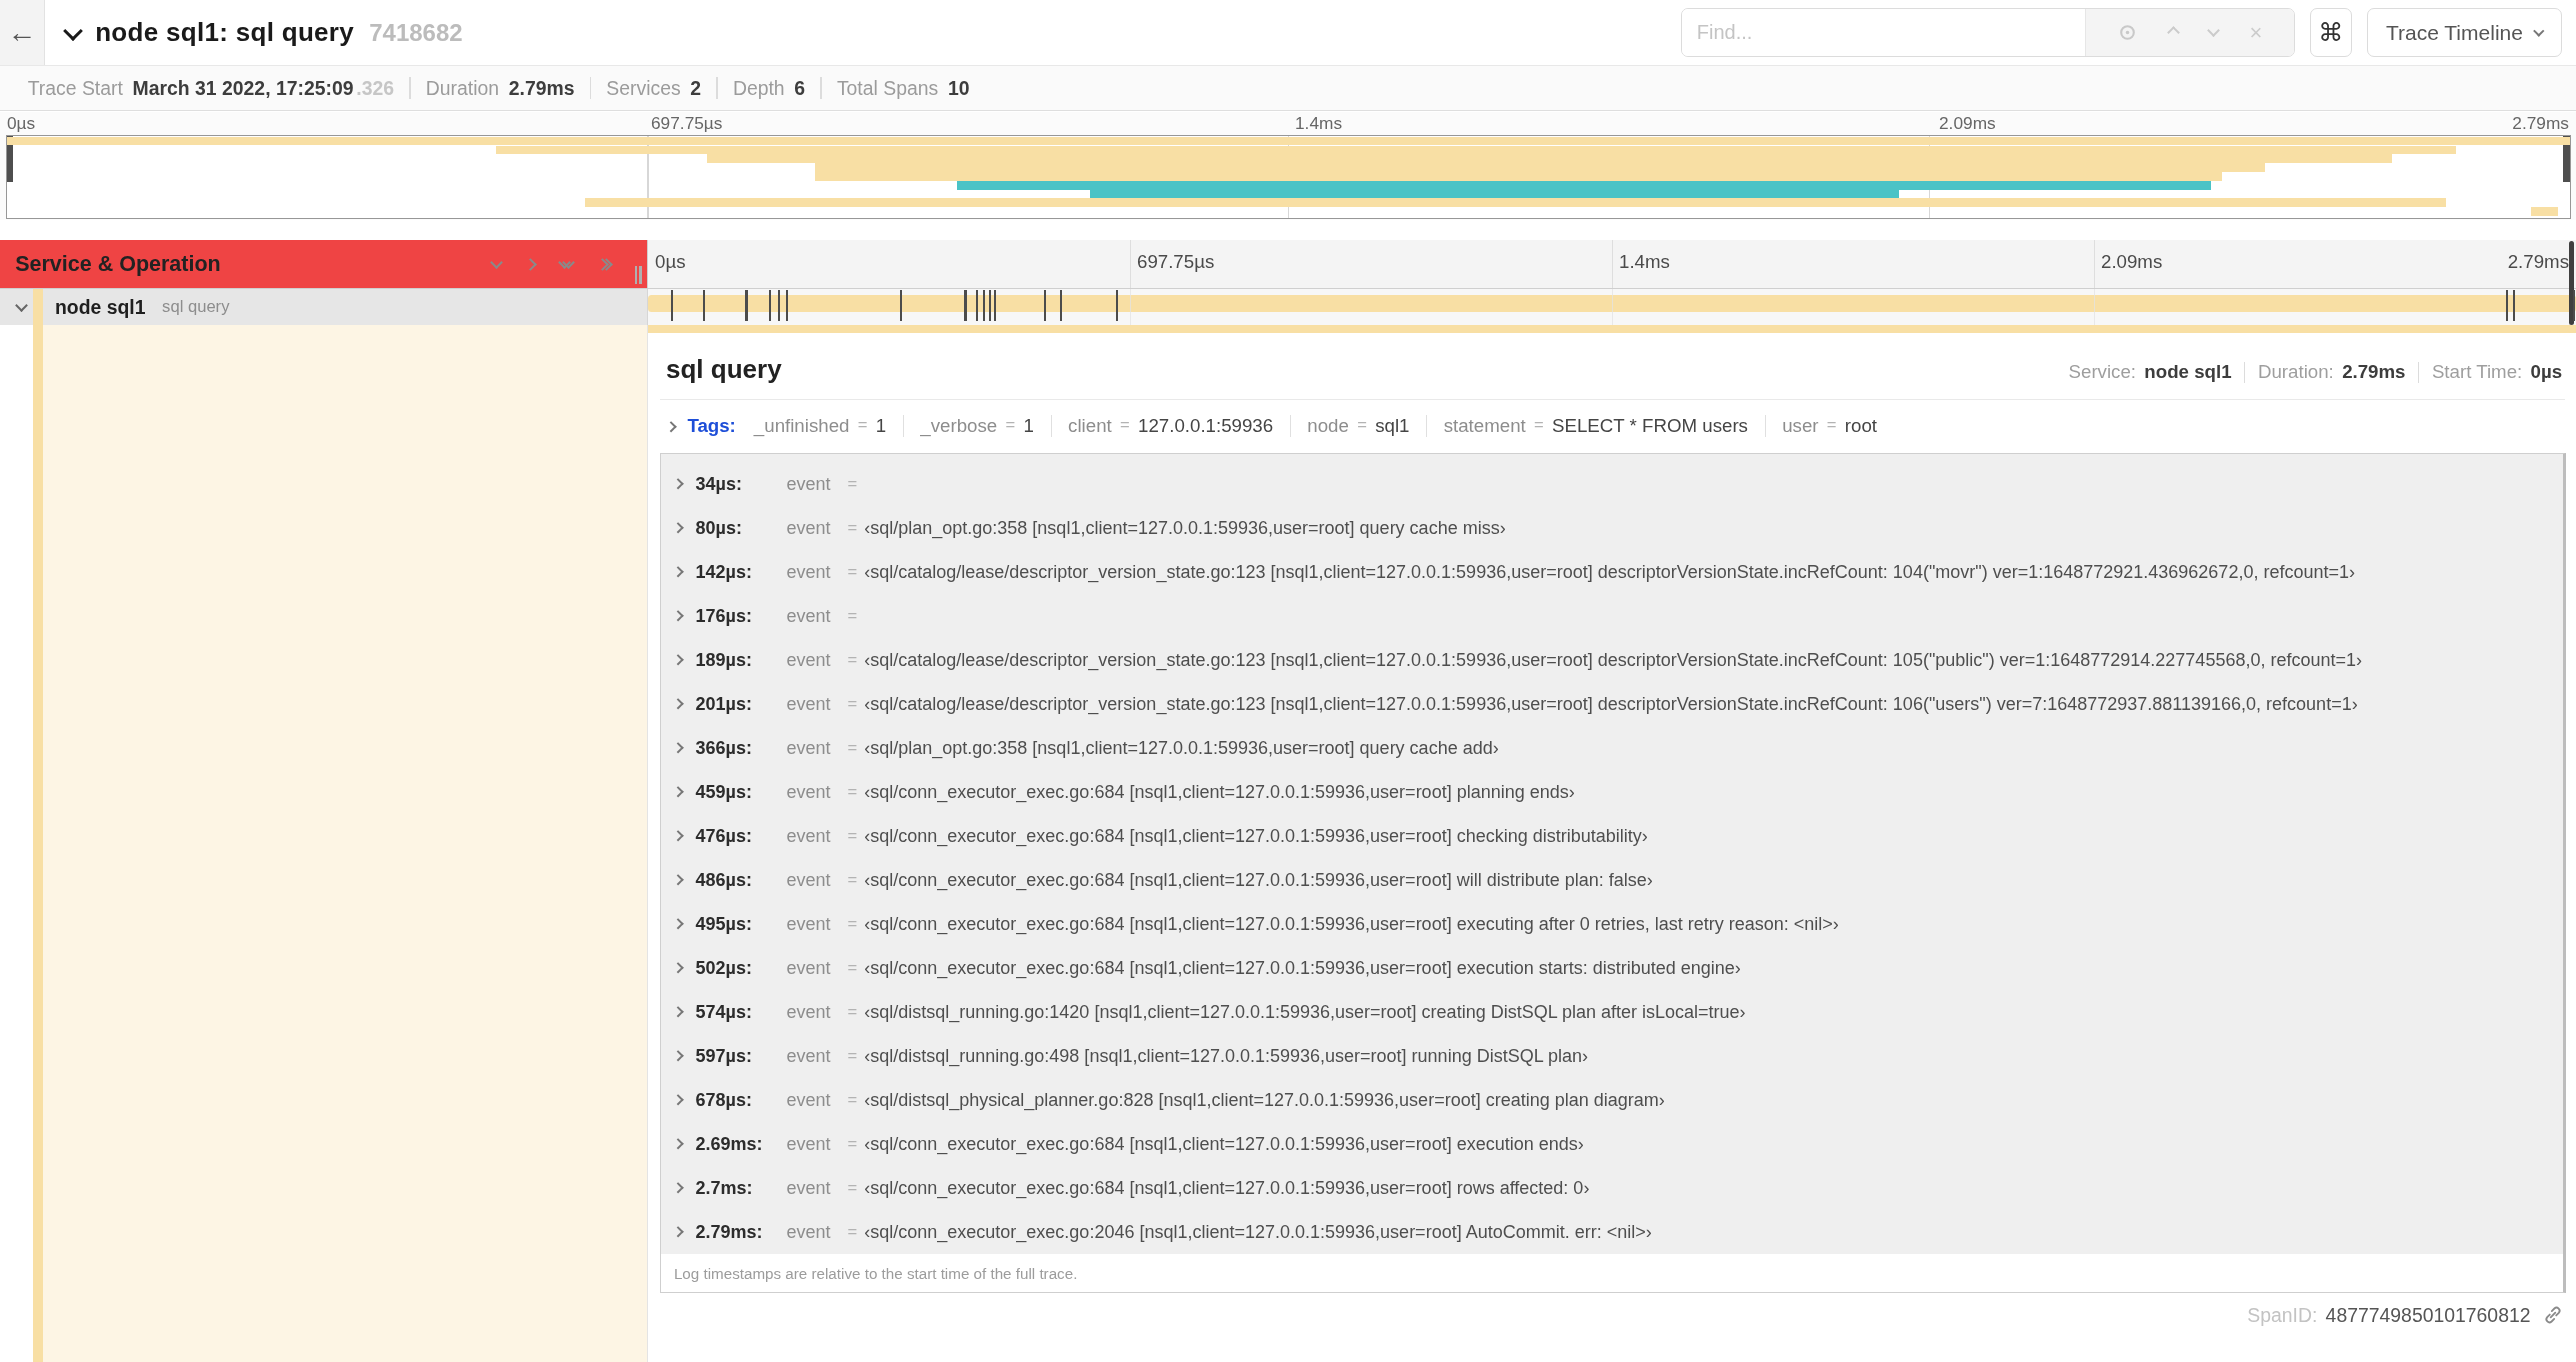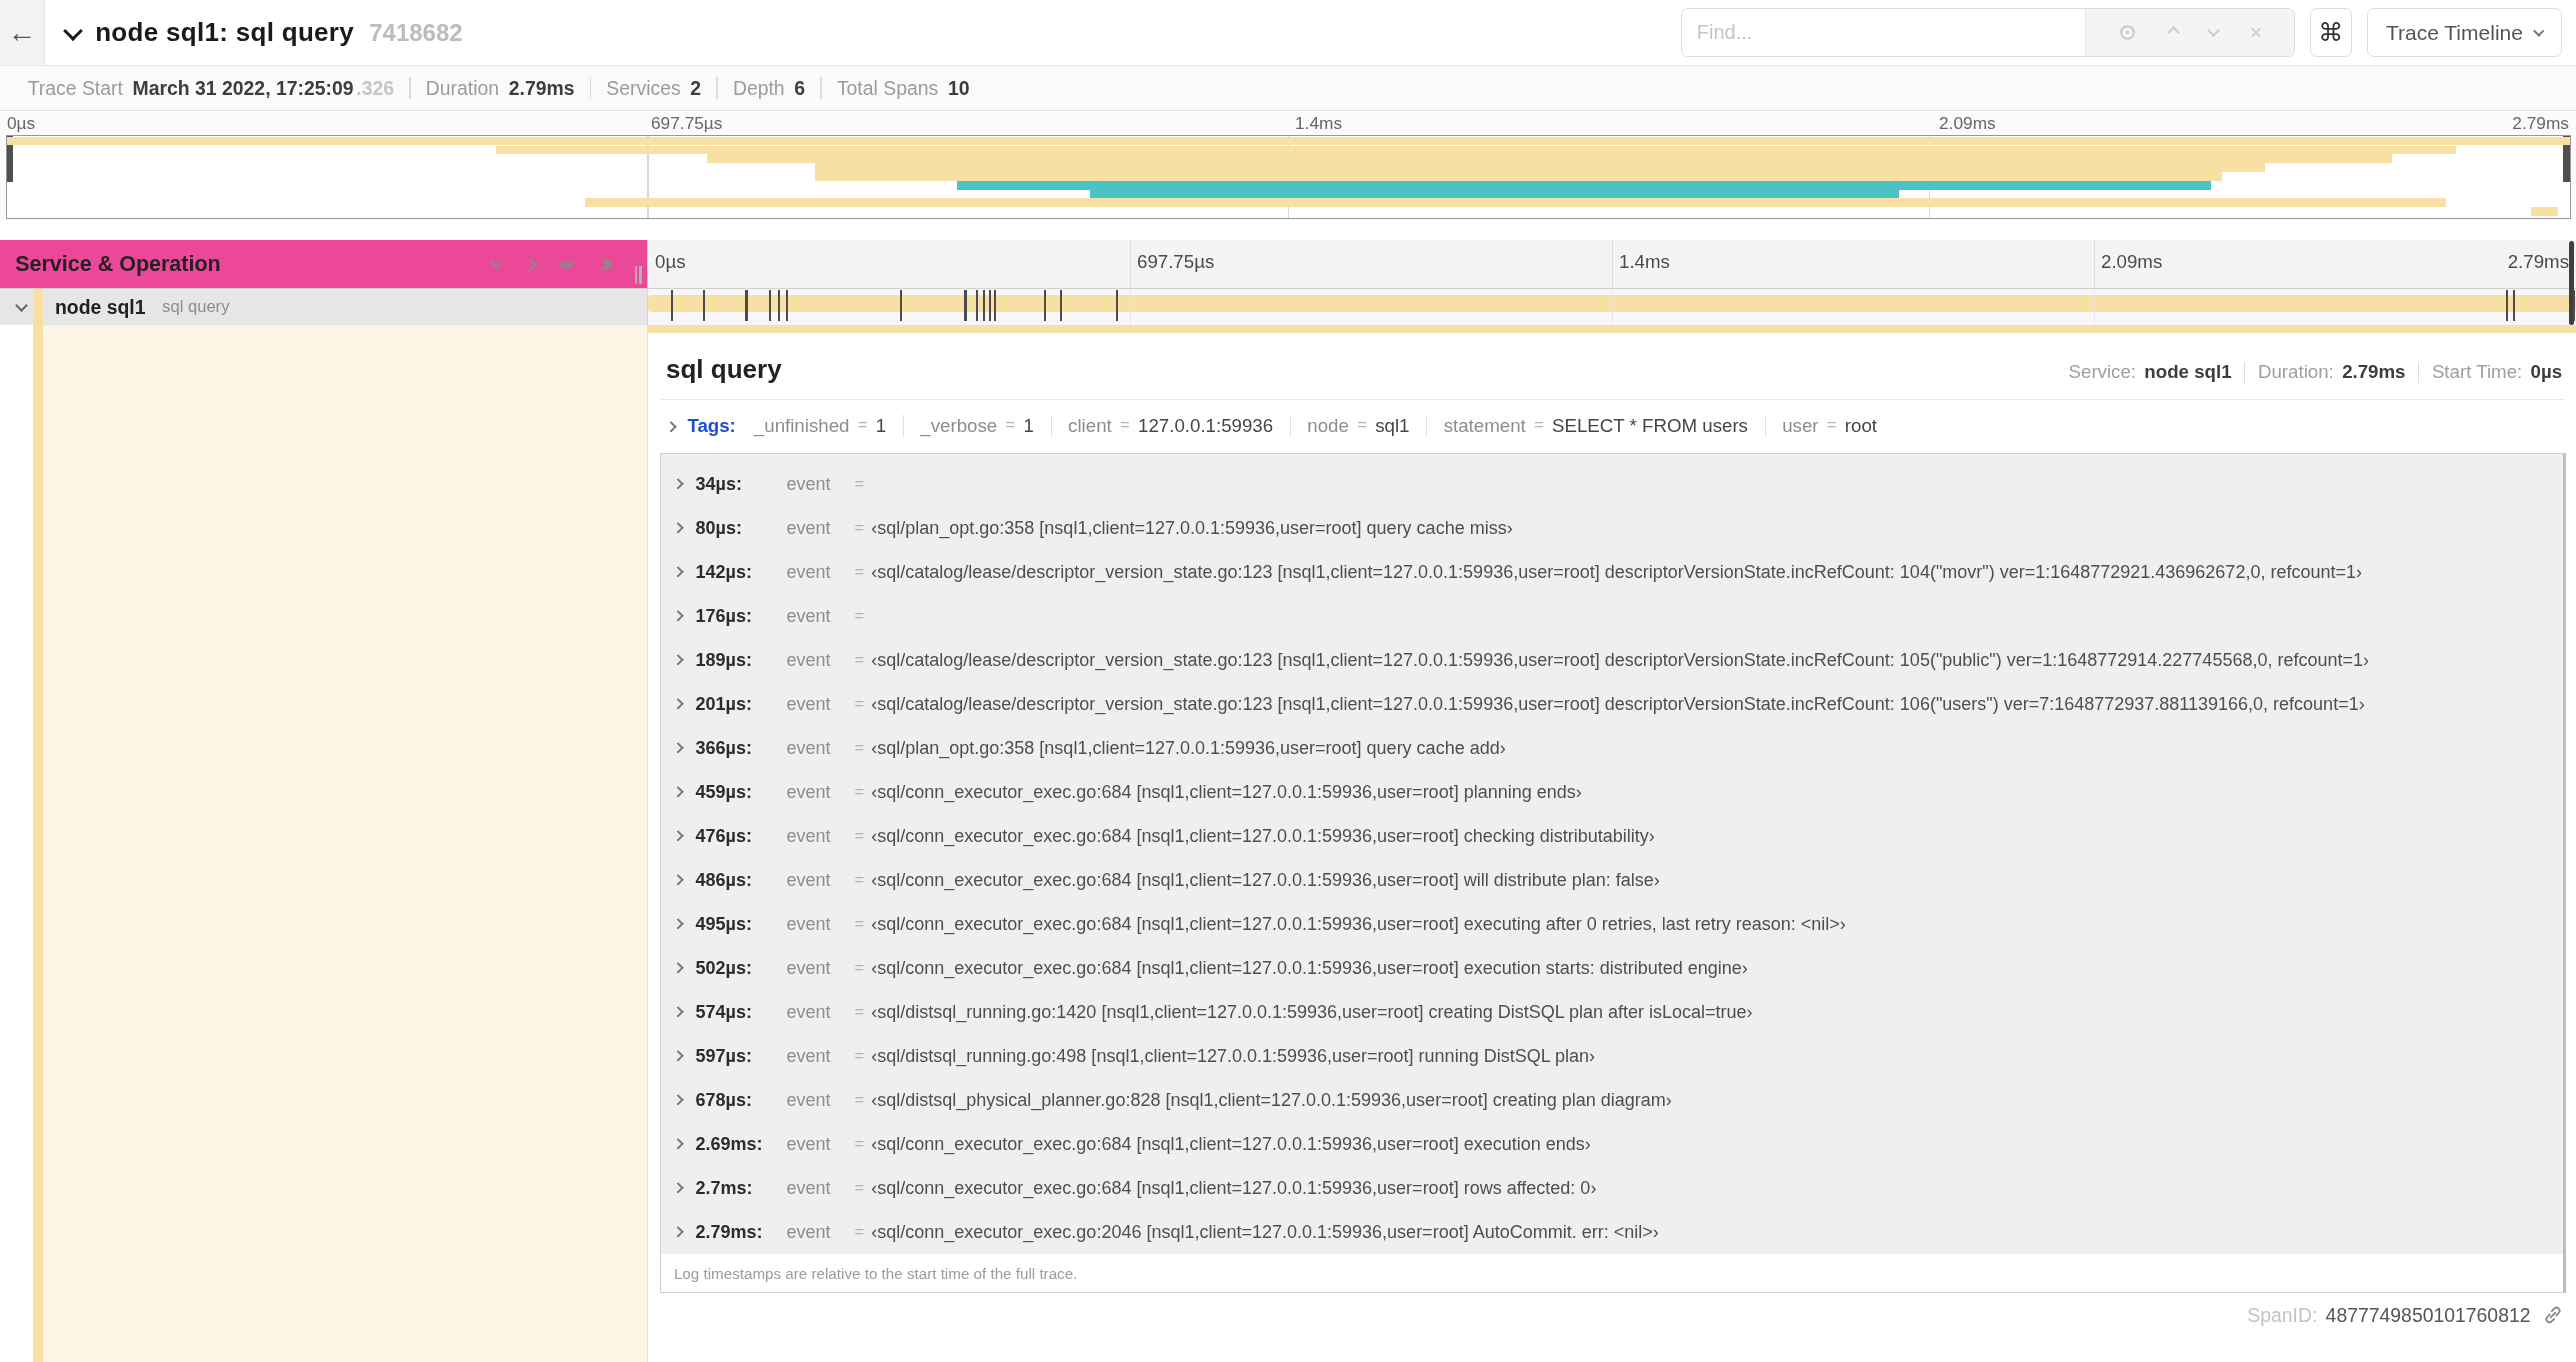--- a/index.html
+++ b/index.html
@@ -47,21 +47,21 @@
   .mm-labels{position:relative;height:22px;font-size:17.3px;color:#666}
   .mm-labels span{position:absolute;top:1.4px;white-space:nowrap}
   .mm-canvas{position:absolute;top:23px;left:5.5px;right:5.5px;height:82px;background:#fff;
              border:1.4px solid #979797;overflow:hidden;cursor:crosshair}
   .gridline{position:absolute;top:0;bottom:0;width:1.4px;background:#c9c9c9;opacity:.75}
   .mm-span{position:absolute;height:9px}
   .mm-handle{position:absolute;width:6.2px;height:46px;top:0;background:#4e4e4e;cursor:ew-resize}
 
   
   .row-header{position:absolute;top:240px;left:0;right:0;height:48px;display:flex;border-bottom:1.4px solid #cfcfcf}
-  .rh-left{width:648px;background:#ec4899;border-right:1.4px solid #cfcfcf;display:flex;align-items:center;
+  .rh-left{width:648px;background:#ef4444;border-right:1.4px solid #cfcfcf;display:flex;align-items:center;
            padding-left:15.2px;position:relative;box-sizing:border-box}
   .rh-title{font-size:21.5px;font-weight:bold;color:#222}
   .rh-icons{margin-left:auto;display:flex;gap:25px;align-items:center;margin-right:36px;color:#8a8a8a}
   .rh-icons .cv{border-width:0 2.1px 2.1px 0;padding:3.5px;cursor:pointer}
   .dbl{display:inline-flex}
   .dbl .cv:last-child{margin-left:-4.8px}
   .resizer{position:absolute;right:5.5px;bottom:4.2px;display:flex;gap:2.8px;cursor:col-resize}
   .resizer i{display:block;width:2.1px;height:18px;background:#b0b0b0}
   .rh-right{flex:1;background:#f4f4f4;position:relative;font-size:18.7px;color:#4a4a4a}
   .rh-right .rlabel{position:absolute;top:11px;white-space:nowrap}
@@ -108,21 +108,21 @@
   .logs-box{border:1.4px solid #cfcfcf;border-right:3.5px solid #bdbdbd;margin:1.4px 0 0 1.4px}
   .logs-head{height:40px;background:#e1e1e1;border-bottom:1.4px solid #cacaca;display:flex;
              align-items:center;padding-left:11px;font-size:20px;cursor:pointer}
   .logs-head .cv{color:#666;border-width:0 2.1px 2.1px 0;padding:3.5px;margin-right:14px}
   .logs-title{font-weight:bold;color:#2e2e2e}
   .logs-count{color:#787878;margin-left:7px}
   .logs-body{background:#efefef;padding-top:8.3px}
   .log-row{display:flex;align-items:center;height:44px;padding-left:12.5px;font-size:18px;cursor:pointer;white-space:nowrap}
   .log-row .cv{color:#777;border-width:0 2.1px 2.1px 0;padding:2.8px;margin-right:14px;flex:none}
   .lr-time{font-weight:bold;color:#2c2c2c;width:91px;flex:none}
-  .lr-field{color:#8d8d8d;margin-right:24px}
+  .lr-field{color:#8d8d8d;margin-right:17px}
   .lr-eq{color:#b3b3b3;margin-right:7px;font-size:16.6px}
   .lr-val{color:#4e4e4e;overflow:hidden;text-overflow:clip}
   .logs-note{font-size:15.2px;color:#9c9c9c;padding:11px 0 9.7px 12.5px}
 
   .spanid-row{display:flex;justify-content:flex-end;align-items:center;padding:11px 2.8px;font-size:19.4px}
   .sid-label{color:#c3c3c3}
   .sid-value{color:#555;margin-left:8.3px}
   .link-ic{margin-left:11px;cursor:pointer}
 </style>
 </head>

